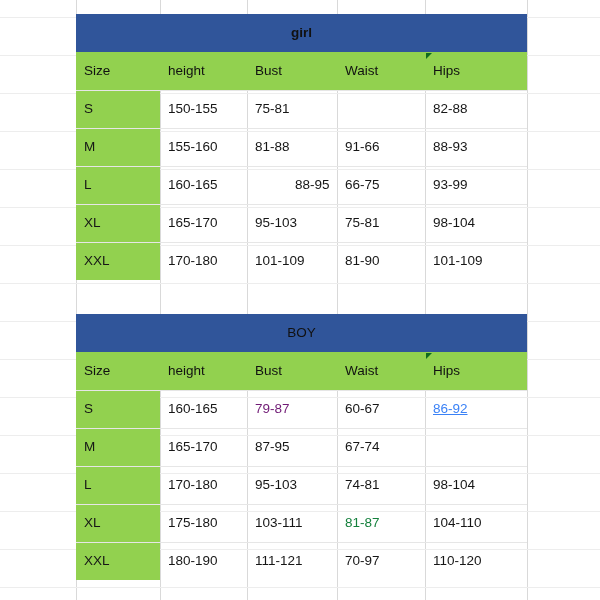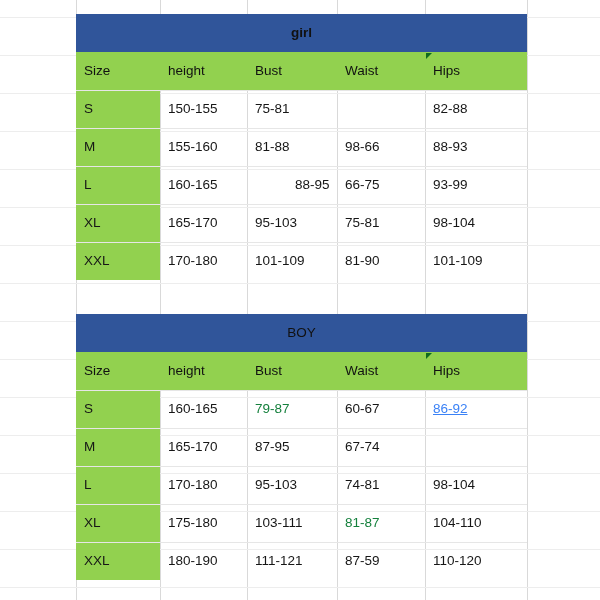--- a/index.html
+++ b/index.html
@@ -145,21 +145,21 @@
       <div class="cmt-triangle" style="border-top-color: rgb(15, 107, 30); left: 350px; top: 39px;"></div>
       <div class="rowline" style="top: 76px;"></div>
       <div class="cell val" style="left: 0px; width: 84px; top: 76px; color: rgb(22, 22, 22);">S</div>
       <div class="cell val" style="left: 84px; width: 87px; top: 76px; color: rgb(22, 22, 22);">150-155</div>
       <div class="cell val" style="left: 171px; width: 90px; top: 76px; color: rgb(22, 22, 22);">75-81</div>
       <div class="cell val" style="left: 349px; width: 102px; top: 76px; color: rgb(22, 22, 22);">82-88</div>
       <div class="rowline" style="top: 114px;"></div>
       <div class="cell val" style="left: 0px; width: 84px; top: 114px; color: rgb(22, 22, 22);">M</div>
       <div class="cell val" style="left: 84px; width: 87px; top: 114px; color: rgb(22, 22, 22);">155-160</div>
       <div class="cell val" style="left: 171px; width: 90px; top: 114px; color: rgb(22, 22, 22);">81-88</div>
-      <div class="cell val" style="left: 261px; width: 88px; top: 114px; color: rgb(22, 22, 22);">98-66</div>
+      <div class="cell val" style="left: 261px; width: 88px; top: 114px; color: rgb(22, 22, 22);">91-66</div>
       <div class="cell val" style="left: 349px; width: 102px; top: 114px; color: rgb(22, 22, 22);">88-93</div>
       <div class="rowline" style="top: 152px;"></div>
       <div class="cell val" style="left: 0px; width: 84px; top: 152px; color: rgb(22, 22, 22);">L</div>
       <div class="cell val" style="left: 84px; width: 87px; top: 152px; color: rgb(22, 22, 22);">160-165</div>
       <div class="cell val" style="left: 171px; width: 90px; top: 152px; color: rgb(22, 22, 22); padding-left: 48px;">88-95</div>
       <div class="cell val" style="left: 261px; width: 88px; top: 152px; color: rgb(22, 22, 22);">66-75</div>
       <div class="cell val" style="left: 349px; width: 102px; top: 152px; color: rgb(22, 22, 22);">93-99</div>
       <div class="rowline" style="top: 190px;"></div>
       <div class="cell val" style="left: 0px; width: 84px; top: 190px; color: rgb(22, 22, 22);">XL</div>
       <div class="cell val" style="left: 84px; width: 87px; top: 190px; color: rgb(22, 22, 22);">165-170</div>
@@ -179,21 +179,21 @@
       <div class="size-col-fill" style="background: rgb(146, 209, 79); height: 228px;"></div>
       <div class="cell hdr" style="left: 0px; width: 84px; top: 38px;">Size</div>
       <div class="cell hdr" style="left: 84px; width: 87px; top: 38px;">height</div>
       <div class="cell hdr" style="left: 171px; width: 90px; top: 38px;">Bust</div>
       <div class="cell hdr" style="left: 261px; width: 88px; top: 38px;">Waist</div>
       <div class="cell hdr" style="left: 349px; width: 102px; top: 38px;">Hips</div>
       <div class="cmt-triangle" style="border-top-color: rgb(15, 107, 30); left: 350px; top: 39px;"></div>
       <div class="rowline" style="top: 76px;"></div>
       <div class="cell val" style="left: 0px; width: 84px; top: 76px; color: rgb(22, 22, 22);">S</div>
       <div class="cell val" style="left: 84px; width: 87px; top: 76px; color: rgb(22, 22, 22);">160-165</div>
-      <div class="cell val" style="left: 171px; width: 90px; top: 76px; color: #15803d;">79-87</div>
+      <div class="cell val" style="left: 171px; width: 90px; top: 76px; color: #701a75;">79-87</div>
       <div class="cell val" style="left: 261px; width: 88px; top: 76px; color: rgb(22, 22, 22);">60-67</div>
       <div class="cell val" style="left: 349px; width: 102px; top: 76px; color: #3b82f6; text-decoration: underline;">86-92</div>
       <div class="rowline" style="top: 114px;"></div>
       <div class="cell val" style="left: 0px; width: 84px; top: 114px; color: rgb(22, 22, 22);">M</div>
       <div class="cell val" style="left: 84px; width: 87px; top: 114px; color: rgb(22, 22, 22);">165-170</div>
       <div class="cell val" style="left: 171px; width: 90px; top: 114px; color: rgb(22, 22, 22);">87-95</div>
       <div class="cell val" style="left: 261px; width: 88px; top: 114px; color: rgb(22, 22, 22);">67-74</div>
       <div class="rowline" style="top: 152px;"></div>
       <div class="cell val" style="left: 0px; width: 84px; top: 152px; color: rgb(22, 22, 22);">L</div>
       <div class="cell val" style="left: 84px; width: 87px; top: 152px; color: rgb(22, 22, 22);">170-180</div>
@@ -203,16 +203,16 @@
       <div class="rowline" style="top: 190px;"></div>
       <div class="cell val" style="left: 0px; width: 84px; top: 190px; color: rgb(22, 22, 22);">XL</div>
       <div class="cell val" style="left: 84px; width: 87px; top: 190px; color: rgb(22, 22, 22);">175-180</div>
       <div class="cell val" style="left: 171px; width: 90px; top: 190px; color: rgb(22, 22, 22);">103-111</div>
       <div class="cell val" style="left: 261px; width: 88px; top: 190px; color: #15803d;">81-87</div>
       <div class="cell val" style="left: 349px; width: 102px; top: 190px; color: rgb(22, 22, 22);">104-110</div>
       <div class="rowline" style="top: 228px;"></div>
       <div class="cell val" style="left: 0px; width: 84px; top: 228px; color: rgb(22, 22, 22);">XXL</div>
       <div class="cell val" style="left: 84px; width: 87px; top: 228px; color: rgb(22, 22, 22);">180-190</div>
       <div class="cell val" style="left: 171px; width: 90px; top: 228px; color: rgb(22, 22, 22);">111-121</div>
-      <div class="cell val" style="left: 261px; width: 88px; top: 228px; color: rgb(22, 22, 22);">87-59</div>
+      <div class="cell val" style="left: 261px; width: 88px; top: 228px; color: rgb(22, 22, 22);">70-97</div>
       <div class="cell val" style="left: 349px; width: 102px; top: 228px; color: rgb(22, 22, 22);">110-120</div>
     </div>
   </div>
 
 </body></html>

